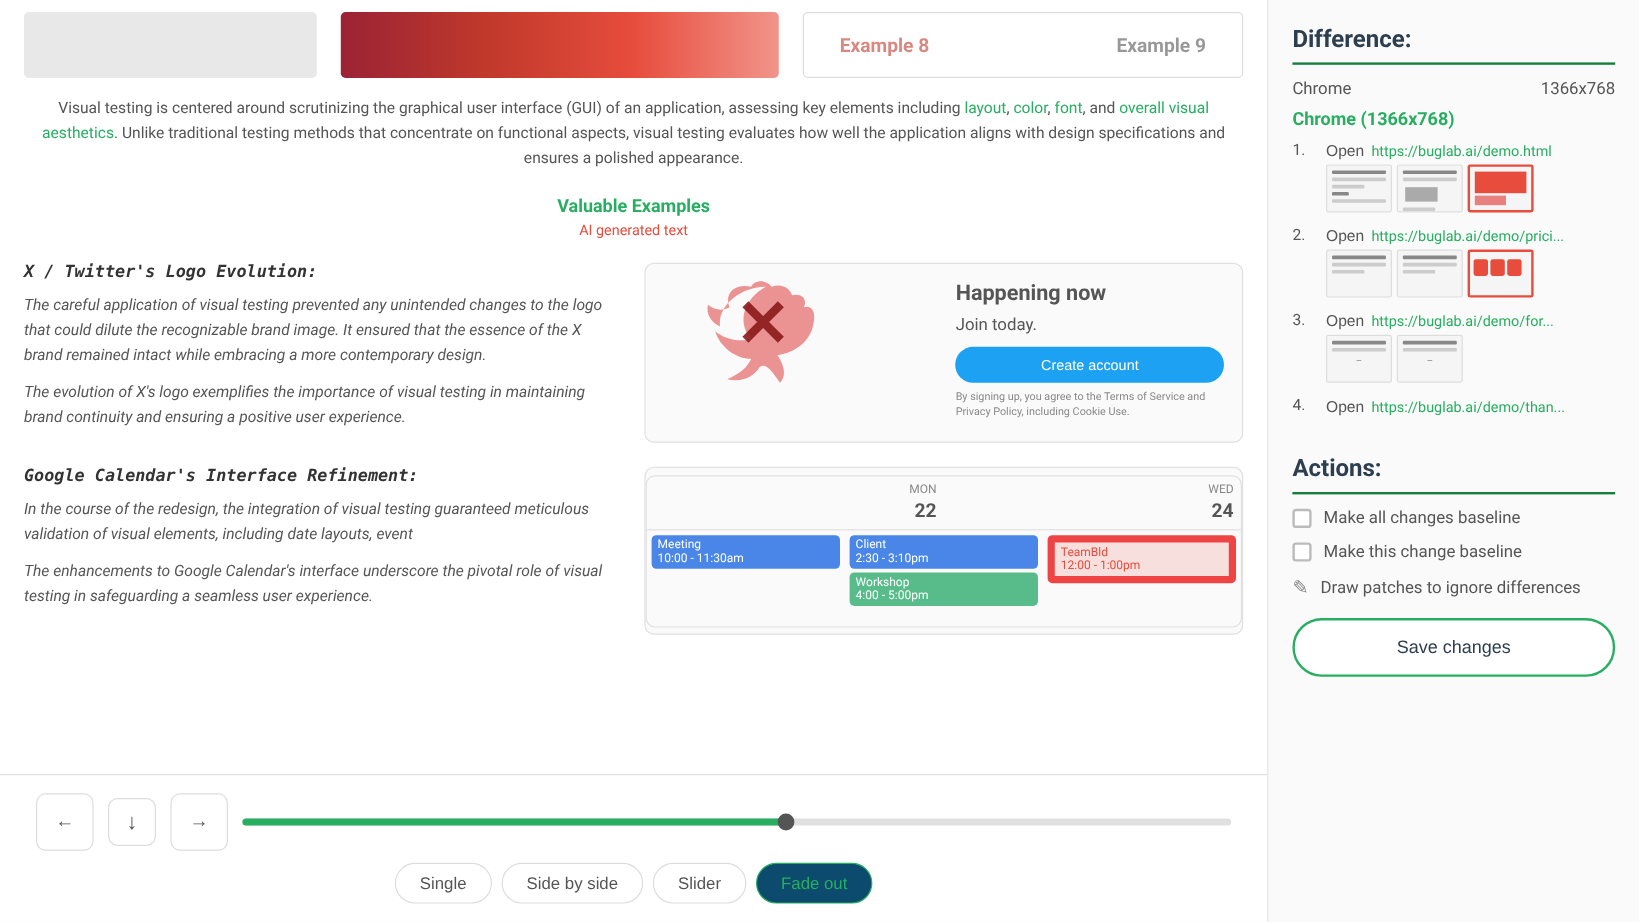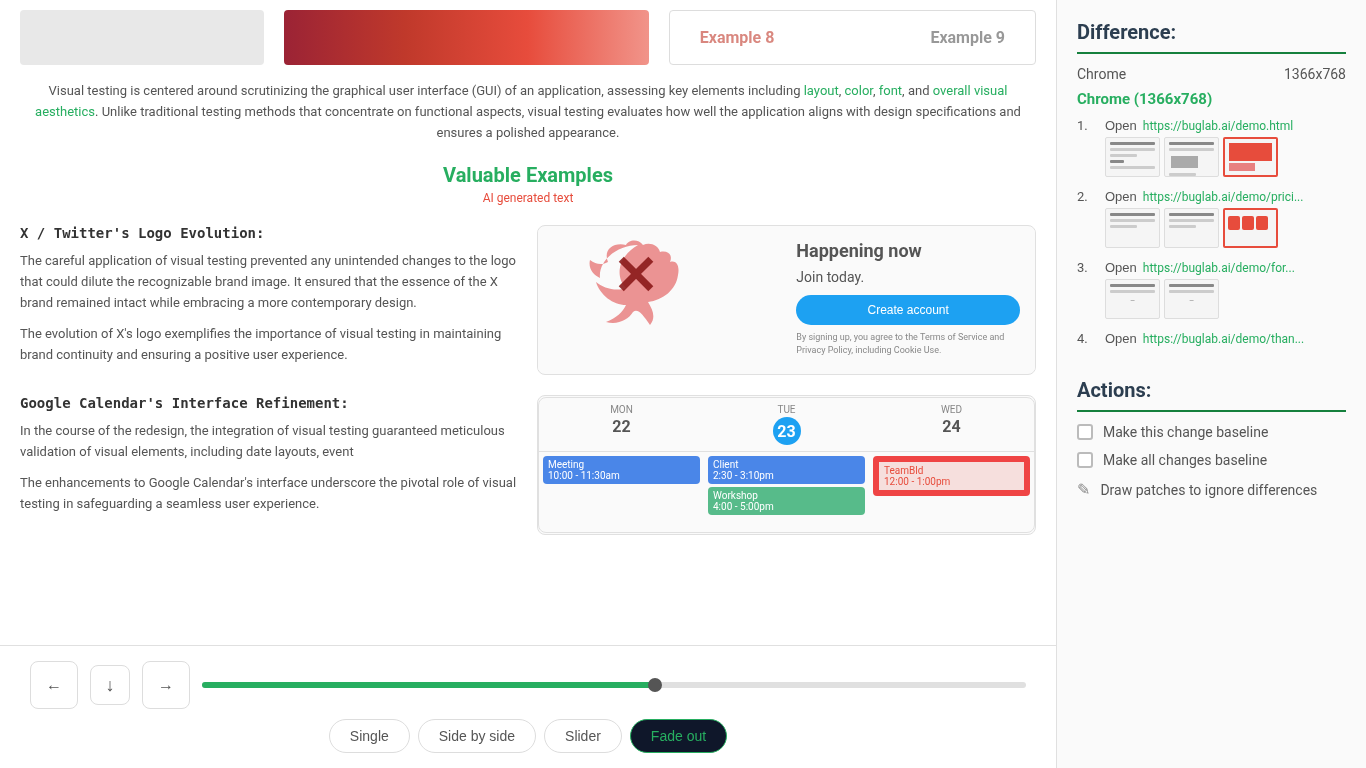--- a/index.html
+++ b/index.html
@@ -90,21 +90,21 @@
     }
 
     .description-text a {
       color: #27ae60;
       text-decoration: none;
     }
 
     
     .valuable-examples-title {
       text-align: center;
-      font-size: 20px;
+      font-size: 15px;
       color: #27ae60;
       font-weight: bold;
       margin-bottom: 4px;
     }
 
     .ai-generated {
       text-align: center;
       font-size: 12px;
       color: #e74c3c;
       margin-bottom: 20px;
@@ -112,20 +112,21 @@
 
     
     .examples-grid {
       display: flex;
       gap: 20px;
       margin-bottom: 20px;
     }
 
     .example-text-section {
       flex: 1;
+      font-style: italic;
     }
 
     .example-title {
       font-family: monospace;
       font-size: 14px;
       color: #333;
       font-weight: bold;
       margin-bottom: 10px;
     }
 
@@ -206,21 +207,21 @@
     }
 
     .calendar-header {
       display: flex;
       border-bottom: 1px solid #e0e0e0;
     }
 
     .cal-day-col {
       flex: 1;
       padding: 6px;
-      text-align: center;
+      text-align: right;
     }
 
     .cal-day-name {
       font-size: 10px;
       color: #888;
       text-transform: uppercase;
     }
 
     .cal-day-num {
       font-size: 16px;
@@ -324,21 +325,21 @@
       border-radius: 20px;
       background: white;
       font-size: 14px;
       color: #555;
       cursor: pointer;
     }
 
     .view-tab.active {
       border-color: #27ae60;
       color: #27ae60;
-      background: #0f172a;
+      background: #0c4a6e;
     }
 
     
     .right-panel {
       width: 310px;
       background: #fafafa;
       border-left: 1px solid #e0e0e0;
       padding: 20px;
       display: flex;
       flex-direction: column;
@@ -572,24 +573,20 @@
         <p class="example-description">The enhancements to Google Calendar's interface underscore the pivotal role of visual testing in safeguarding a seamless user experience.</p>
       </div>
       <div class="example-visual" style="padding:0;">
         <div class="calendar-visual">
           <div class="calendar-header">
             <div class="cal-day-col">
               <div class="cal-day-name">MON</div>
               <div class="cal-day-num">22</div>
             </div>
             <div class="cal-day-col">
-              <div class="cal-day-name">TUE</div>
-              <div class="cal-day-num today">23</div>
-            </div>
-            <div class="cal-day-col">
               <div class="cal-day-name">WED</div>
               <div class="cal-day-num">24</div>
             </div>
           </div>
           <div class="cal-events">
             <div class="cal-event-col">
               <div class="cal-event cal-event-blue">
                 <div>Meeting</div>
                 <div>10:00 - 11:30am</div>
               </div>
@@ -751,28 +748,29 @@
         </div>
       </div>
     </div>
   </div>
 
   <div>
     <div class="panel-section-title">Actions:</div>
 
     <div class="checkbox-row">
       <input type="checkbox" class="checkbox-input" style="">
-      <label class="checkbox-label">Make this change baseline</label>
+      <label class="checkbox-label">Make all changes baseline</label>
     </div>
 
     <div class="checkbox-row">
       <input type="checkbox" class="checkbox-input" style="">
-      <label class="checkbox-label">Make all changes baseline</label>
+      <label class="checkbox-label">Make this change baseline</label>
     </div>
 
     <div class="patch-row">
       <span class="patch-icon">✎</span>
       <span class="patch-label">Draw patches to ignore differences</span>
     </div>
 
+    <button class="save-changes-btn">Save changes</button>
   </div>
 
 </div>
 
 </body></html>

